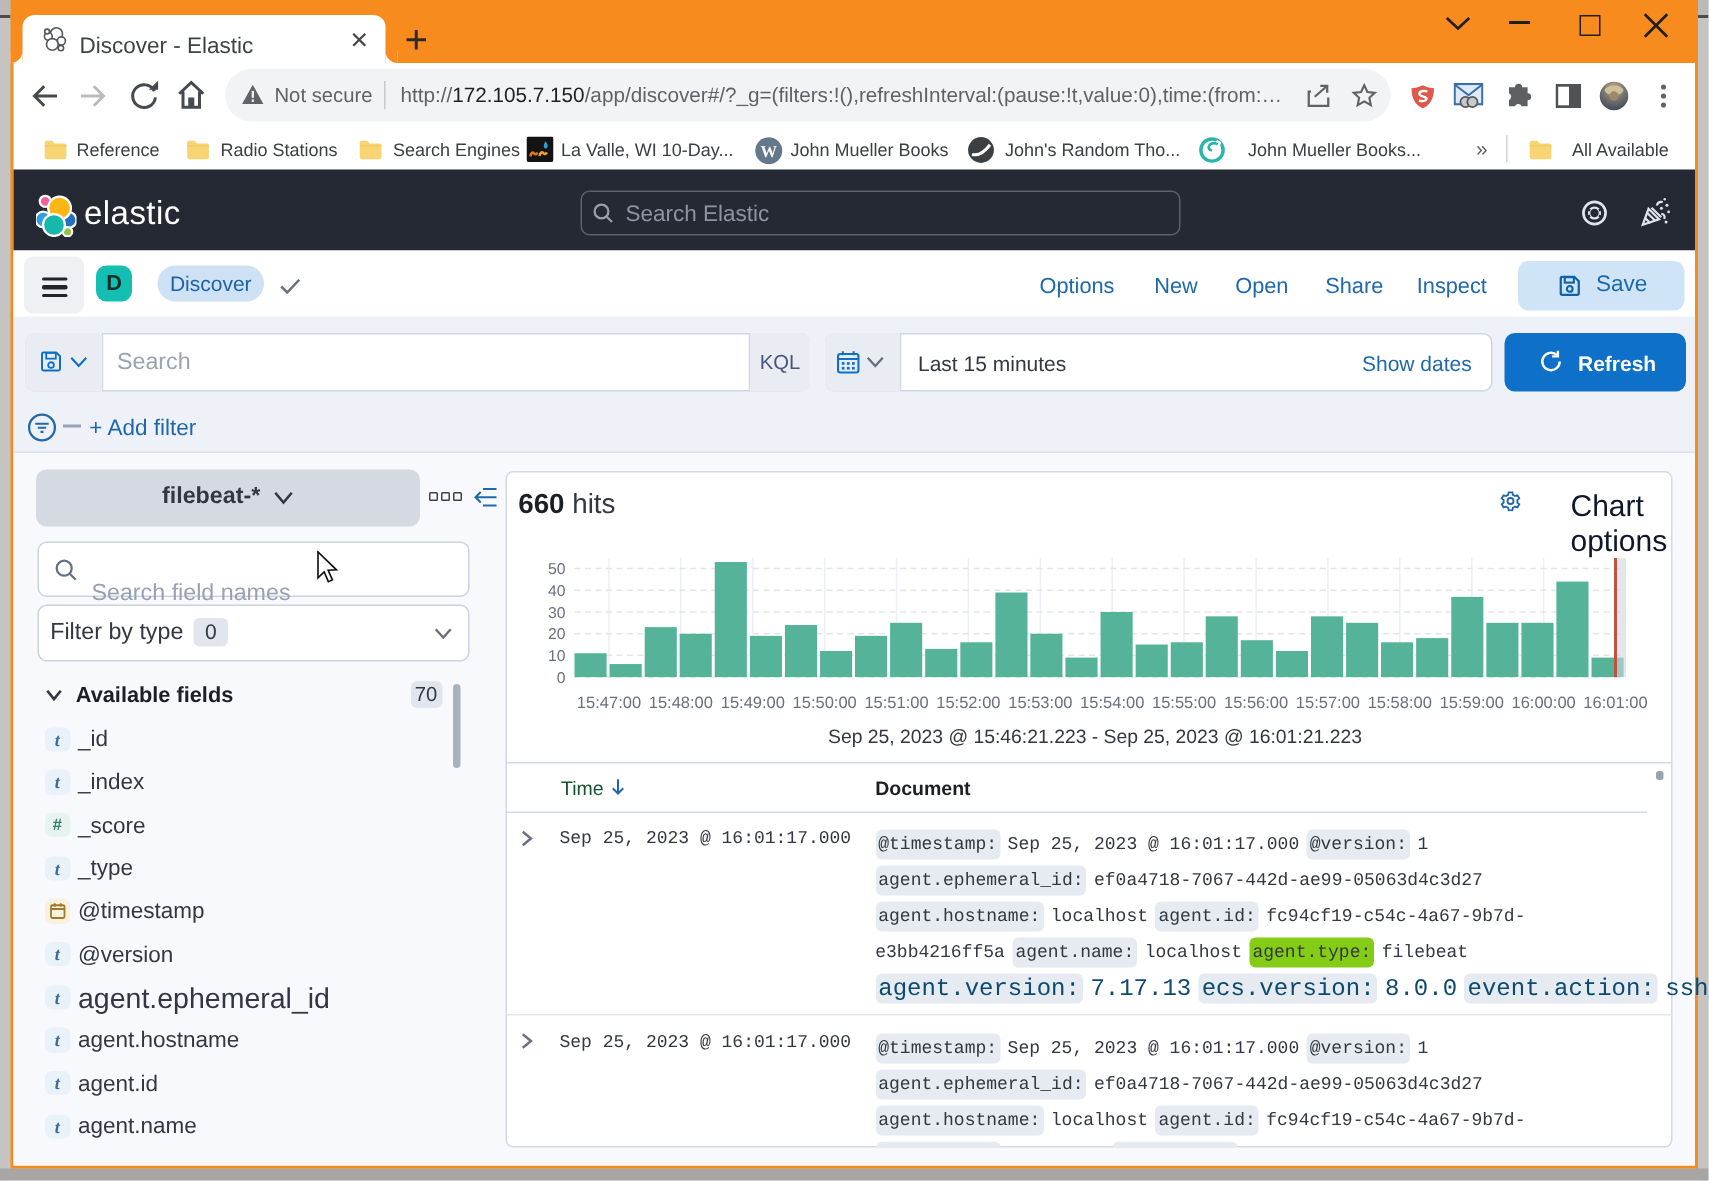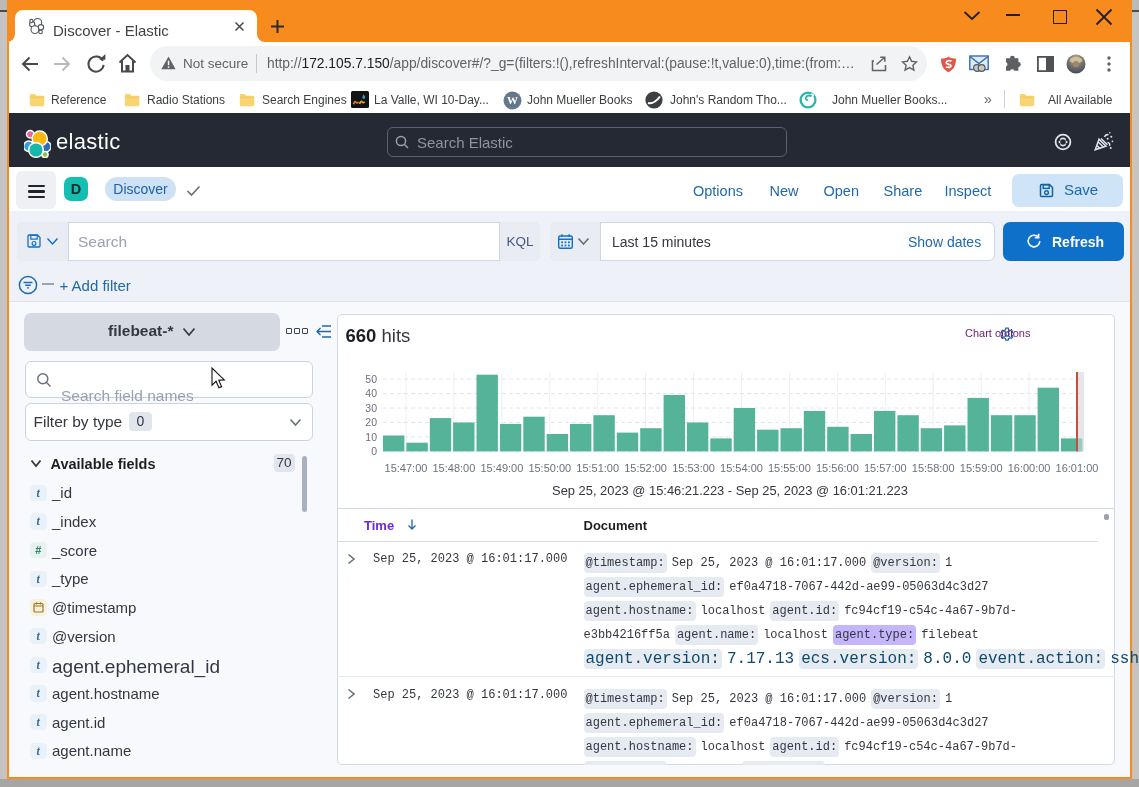--- a/index.html
+++ b/index.html
@@ -339,21 +339,21 @@
 <div class="a" style="left:30px;top:713.8px;width:16.5px;height:16.5px;border-radius:4.5px;background:#e9f1f9;color:#3c6d96;font-size:12px;font-weight:bold;font-style:italic;text-align:center;line-height:16px;font-family:'Liberation Serif',serif">t</div>
 <div class="a" style="left:52px;top:713.6px;font-size:15px;color:#343741">agent.id</div>
 <div class="a" style="left:30px;top:742.5px;width:16.5px;height:16.5px;border-radius:4.5px;background:#e9f1f9;color:#3c6d96;font-size:12px;font-weight:bold;font-style:italic;text-align:center;line-height:16px;font-family:'Liberation Serif',serif">t</div>
 <div class="a" style="left:52px;top:742.2px;font-size:15px;color:#343741">agent.name</div>
 <div class="a" style="left:336.5px;top:313.5px;width:778px;height:451.5px;background:#fff;border:1px solid #d3dae6;border-radius:5px;overflow:hidden"></div>
 <div class="a" style="left:345.5px;top:324.5px;font-size:18.5px;color:#343741"><b style="color:#1b1e24">660</b> hits</div>
 <svg class="a" style="left:1000px;top:327px" width="14" height="14" viewBox="0 0 16 16">
  <path d="M6.6 1.4 h2.8 l0.4 1.9 a4.9 4.9 0 0 1 1.6 0.9 l1.9-0.6 1.4 2.4 -1.5 1.3 a4.9 4.9 0 0 1 0 1.9 l1.5 1.3 -1.4 2.4 -1.9-0.6 a4.9 4.9 0 0 1 -1.6 0.9 l-0.4 1.9 h-2.8 l-0.4-1.9 a4.9 4.9 0 0 1 -1.6-0.9 l-1.9 0.6 -1.4-2.4 1.5-1.3 a4.9 4.9 0 0 1 0-1.9 l-1.5-1.3 1.4-2.4 1.9 0.6 a4.9 4.9 0 0 1 1.6-0.9 Z" fill="none" stroke="#2168ab" stroke-width="1.4"></path>
  <circle cx="8" cy="8" r="2.3" fill="none" stroke="#2168ab" stroke-width="1.4"></circle>
   </svg>
-<div class="a" style="left:965px;top:326.5px;font-size:11px;color:#701a75">Chart options</div>
+<div class="a" style="left:1047px;top:326.5px;font-size:20px;color:#0f172a">Chart options</div>
 <svg class="a" style="left:337px;top:366px" width="777" height="114" viewBox="0 0 777 114">
     <line x1="69.0" y1="6" x2="69.0" y2="85.4" stroke="#eceff4" stroke-width="1"></line>
     <line x1="116.9" y1="6" x2="116.9" y2="85.4" stroke="#eceff4" stroke-width="1"></line>
     <line x1="164.9" y1="6" x2="164.9" y2="85.4" stroke="#eceff4" stroke-width="1"></line>
     <line x1="212.8" y1="6" x2="212.8" y2="85.4" stroke="#eceff4" stroke-width="1"></line>
     <line x1="260.7" y1="6" x2="260.7" y2="85.4" stroke="#eceff4" stroke-width="1"></line>
     <line x1="308.6" y1="6" x2="308.6" y2="85.4" stroke="#eceff4" stroke-width="1"></line>
     <line x1="356.6" y1="6" x2="356.6" y2="85.4" stroke="#eceff4" stroke-width="1"></line>
     <line x1="404.5" y1="6" x2="404.5" y2="85.4" stroke="#eceff4" stroke-width="1"></line>
     <line x1="452.4" y1="6" x2="452.4" y2="85.4" stroke="#eceff4" stroke-width="1"></line>
@@ -418,21 +418,21 @@
     <text x="452.4" y="106" font-size="11" fill="#6a707e" text-anchor="middle" font-family="Liberation Sans,sans-serif">15:55:00</text>
     <text x="500.4" y="106" font-size="11" fill="#6a707e" text-anchor="middle" font-family="Liberation Sans,sans-serif">15:56:00</text>
     <text x="548.3" y="106" font-size="11" fill="#6a707e" text-anchor="middle" font-family="Liberation Sans,sans-serif">15:57:00</text>
     <text x="596.2" y="106" font-size="11" fill="#6a707e" text-anchor="middle" font-family="Liberation Sans,sans-serif">15:58:00</text>
     <text x="644.2" y="106" font-size="11" fill="#6a707e" text-anchor="middle" font-family="Liberation Sans,sans-serif">15:59:00</text>
     <text x="692.1" y="106" font-size="11" fill="#6a707e" text-anchor="middle" font-family="Liberation Sans,sans-serif">16:00:00</text>
     <text x="740.0" y="106" font-size="11" fill="#6a707e" text-anchor="middle" font-family="Liberation Sans,sans-serif">16:01:00</text>
   </svg>
 <div class="a" style="left:341px;top:482.5px;width:778px;height:15px;text-align:center;font-size:12.9px;color:#343741">Sep 25, 2023 @ 15:46:21.223 - Sep 25, 2023 @ 16:01:21.223</div>
 <div class="a" style="left:336.5px;top:507.5px;width:778px;height:1px;background:#d3dae6"></div>
-<div class="a" style="left:364px;top:517.5px;font-size:13px;font-weight:bold;color:#6d28d9">Time</div>
+<div class="a" style="left:374px;top:517.5px;font-size:13px;font-weight:normal;color:#14532d">Time</div>
 <svg class="a" style="left:407px;top:519px" width="10" height="11" viewBox="0 0 10 11">
  <path d="M5 0.5 V9.5 M1.5 6.5 L5 10 L8.5 6.5" fill="none" stroke="#2168ab" stroke-width="1.3"></path>
   </svg>
 <div class="a" style="left:583.5px;top:517.5px;font-size:13px;font-weight:bold;color:#1d1f24">Document</div>
 <div class="a" style="left:336.5px;top:540.5px;width:761px;height:1px;background:#d3dae6"></div>
 <div class="a" style="left:1104px;top:514px;width:4.5px;height:5.5px;border-radius:2px;background:#9aa2ae"></div>
 <div class="a" style="left:336.5px;top:675.5px;width:778px;height:1px;background:#e5e8ee"></div>
 <svg class="a" style="left:346px;top:553.0px" width="10" height="12" viewBox="0 0 10 12">
     <path d="M2.5 1.5 L8 6 L2.5 10.5" fill="none" stroke="#69707d" stroke-width="1.6"></path>
   </svg>
@@ -450,21 +450,21 @@
 <div class="a mono" style="left:583.5px;top:601.0px;font-size:12px;color:#343741;white-space:nowrap;display:flex;gap:5px">
     <span style="background:#e6eaf1;border-radius:4px;padding:0 2px;height:20px;line-height:20px;display:inline-block">agent.hostname:</span>
     <span style="height:20px;line-height:20px;display:inline-block">localhost</span>
     <span style="background:#e6eaf1;border-radius:4px;padding:0 2px;height:20px;line-height:20px;display:inline-block">agent.id:</span>
     <span style="height:20px;line-height:20px;display:inline-block">fc94cf19-c54c-4a67-9b7d-</span>
   </div>
 <div class="a mono" style="left:583.5px;top:625.0px;font-size:12px;color:#343741;white-space:nowrap;display:flex;gap:5px">
     <span style="height:20px;line-height:20px;display:inline-block">e3bb4216ff5a</span>
     <span style="background:#e6eaf1;border-radius:4px;padding:0 2px;height:20px;line-height:20px;display:inline-block">agent.name:</span>
     <span style="height:20px;line-height:20px;display:inline-block">localhost</span>
-    <span style="background:#c4b5fd;border-radius:4px;padding:0 2px;height:20px;line-height:20px;display:inline-block">agent.type:</span>
+    <span style="background:#84cc16;border-radius:4px;padding:0 2px;height:20px;line-height:20px;display:inline-block">agent.type:</span>
     <span style="height:20px;line-height:20px;display:inline-block">filebeat</span>
   </div>
 <div class="a mono" style="left:583.5px;top:649.0px;font-size:16px;color:#0c4a6e;white-space:nowrap;display:flex;gap:5px">
     <span style="background:#e6eaf1;border-radius:4px;padding:0 2px;height:20px;line-height:20px;display:inline-block">agent.version:</span>
     <span style="height:20px;line-height:20px;display:inline-block">7.17.13</span>
     <span style="background:#e6eaf1;border-radius:4px;padding:0 2px;height:20px;line-height:20px;display:inline-block">ecs.version:</span>
     <span style="height:20px;line-height:20px;display:inline-block">8.0.0</span>
     <span style="background:#e6eaf1;border-radius:4px;padding:0 2px;height:20px;line-height:20px;display:inline-block">event.action:</span>
     <span style="height:20px;line-height:20px;display:inline-block">ssh_login</span>
   </div>

